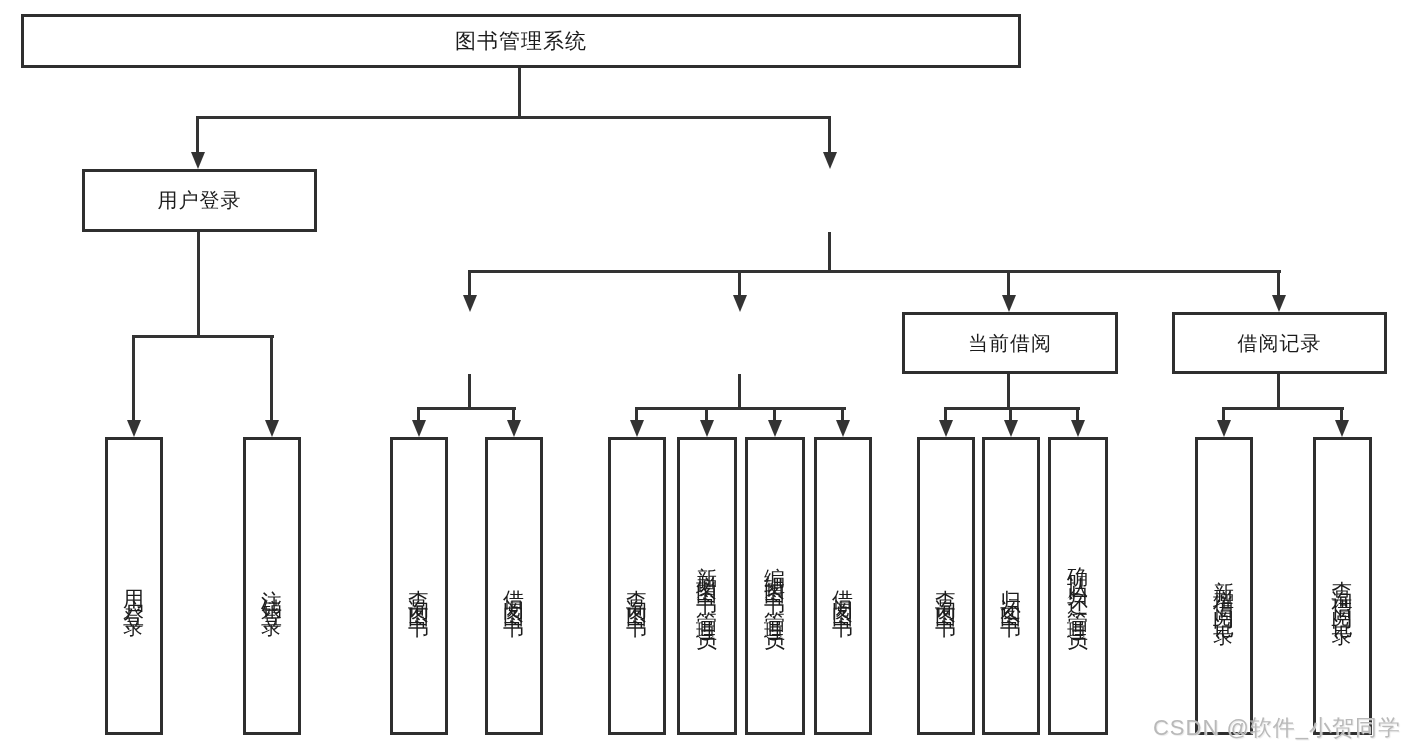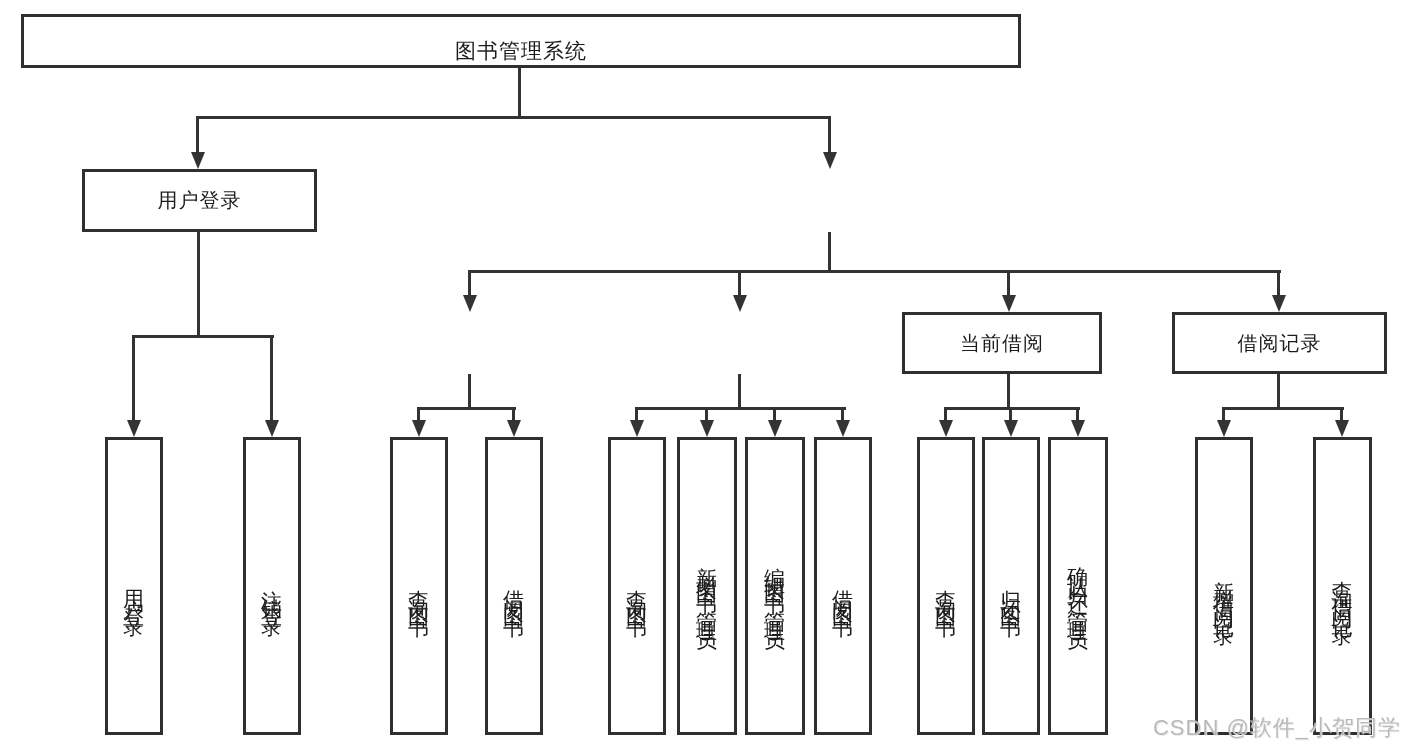--- a/index.html
+++ b/index.html
@@ -30,29 +30,29 @@
     position:absolute; right:4px; bottom:4px;
     font-size:22px; color:#b9b9b9; letter-spacing:1px;
     text-shadow:1px 1px 1px #e9e9e9; z-index:5;
   }
 </style>
 </head>
 <body>
 
 <div id="canvas">
 
-  <div class="box" style="left:21px; top:14px; width:1000px; height:54px;align-items:flex-end;">
+  <div class="box" style="left:21px; top:14px; width:1000px; height:54px;">
     <span class="root-label">图书管理系统</span>
   </div>
 
   <div class="box" style="left:82px; top:169px; width:235px; height:63px;">
     <span class="h-label">用户登录</span>
   </div>
 
-  <div class="box" style="left:902px; top:312px; width:200px; height:62px;">
+  <div class="box" style="left:902px; top:312px; width:216px; height:62px;">
     <span class="h-label">当前借阅</span>
   </div>
   <div class="box" style="left:1172px; top:312px; width:215px; height:62px;">
     <span class="h-label">借阅记录</span>
   </div>
 
   <div class="box leaf" style="left:105px; top:437px; width:58px; height:298px;">用户登录</div>
   <div class="box leaf" style="left:243px; top:437px; width:58px; height:298px;">注销登录</div>
 
   <div class="box leaf" style="left:390px; top:437px; width:58px; height:298px;">查询图书</div>

